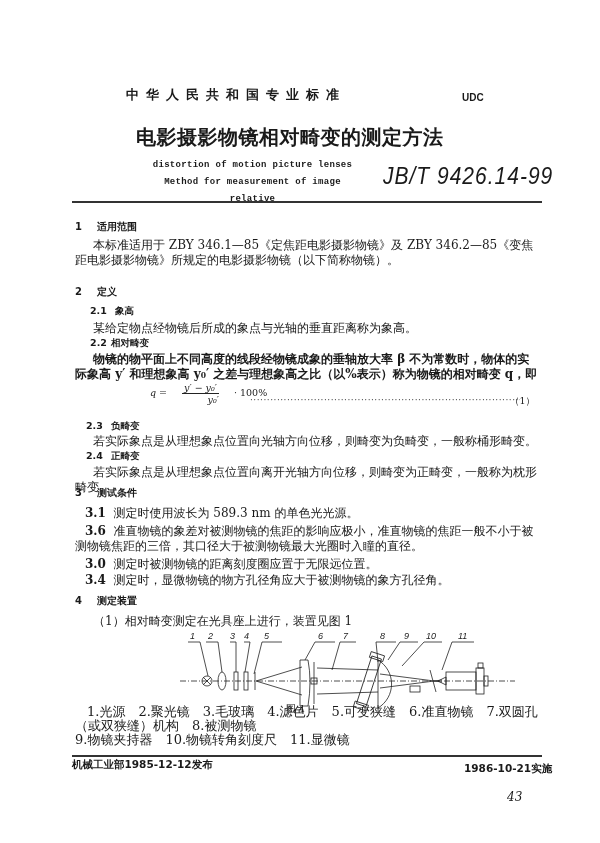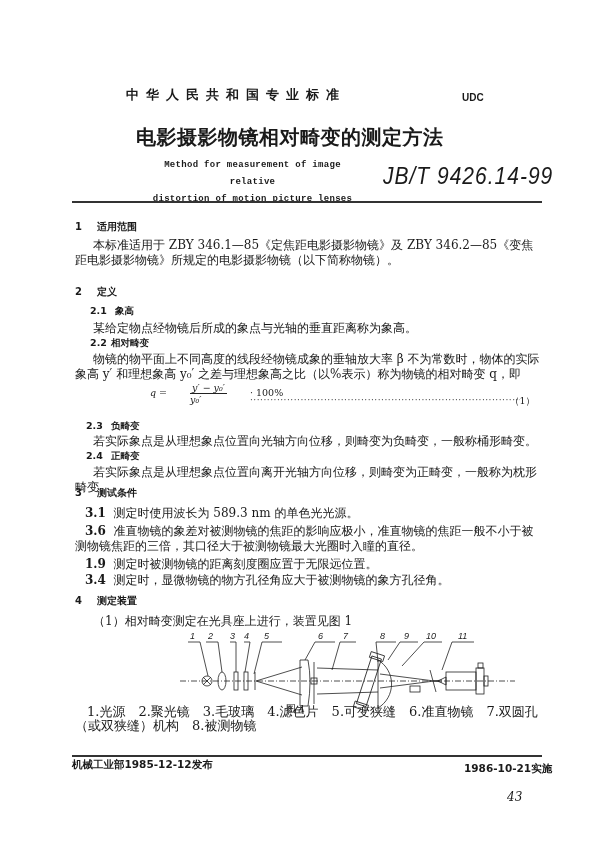--- a/index.html
+++ b/index.html
@@ -14,62 +14,62 @@
               font-family: "Liberation Mono", monospace; line-height: 17px; letter-spacing: 0.3px; }
   .stdno { left: 383px; top: 164px; font-size: 21px; font-family: "Liberation Sans", sans-serif;
            font-style: italic; letter-spacing: 1px; transform: scaleY(1.15); }
   .rule { left: 72px; width: 470px; height: 1.5px; background: #333; }
   .sec { font-size: 10px; font-weight: bold; font-family: "DejaVu Sans", sans-serif; }
   .sec .num { display: inline-block; width: 22px; }
   .sub { font-size: 9.5px; font-weight: bold; font-family: "DejaVu Sans", sans-serif; }
   .sub .num { display: inline-block; width: 25px; }
   .para { left: 75px; width: 465px; font-size: 12px; line-height: 15px; text-indent: 18px; }
   .formula { left: 150px; top: 382px; font-size: 9.5px; }
-  .frac { display: inline-block; vertical-align: middle; text-align: left; margin: 0 20px; }
+  .frac { display: inline-block; vertical-align: middle; text-align: right; margin: 0 12px; }
   .frac .n { display: block; border-bottom: 1px solid #222; padding: 0 2px; font-style: italic; }
   .frac .d { display: block; font-style: italic; }
   .dots { left: 250px; top: 395px; width: 270px; font-size: 9px; letter-spacing: 0.5px; overflow: hidden; white-space: nowrap; color: #444; }
   .eqno { left: 510px; top: 395px; font-size: 9.5px; }
   .caption { left: 75px; width: 470px; font-size: 13px; line-height: 14px; }
   .fig-label { left: 286px; top: 702px; font-size: 10px; }
   .footer-l { left: 72px; top: 758px; font-size: 10.5px; font-weight: bold; font-family: "DejaVu Sans", sans-serif; }
   .footer-r { left: 464px; top: 762px; font-size: 10.5px; font-weight: bold; font-family: "DejaVu Sans", sans-serif; }
   .pageno { left: 507px; top: 790px; font-size: 12px; font-style: italic; text-align: center; }
   svg text { font-family: "Liberation Sans", sans-serif; }
 </style>
 </head>
 <body>
 
 <div class="abs hdr-std">中华人民共和国专业标准</div>
 <div class="abs udc">UDC</div>
 <div class="abs title-cn">电影摄影物镜相对畸变的测定方法</div>
 <div class="abs title-en">
+  <div>distortion of motion picture lenses</div>
   <div>Method for measurement of image relative</div>
-  <div>distortion of motion picture lenses</div>
 </div>
 <div class="abs stdno">JB/T 9426.14-99</div>
 
 <div class="abs rule" style="top:201px;"></div>
 
 <div class="abs sec" style="left:75px; top:220px;">
   <span class="num">1</span><span>适用范围</span>
 </div>
 <div class="abs para" style="top:238px;">本标准适用于 ZBY 346.1—85《定焦距电影摄影物镜》及 ZBY 346.2—85《变焦距电影摄影物镜》所规定的电影摄影物镜（以下简称物镜）。</div>
 
 <div class="abs sec" style="left:75px; top:285px;">
   <span class="num">2</span><span>定义</span>
 </div>
 <div class="abs sub" style="left:90px; top:305px;">
   <span class="num">2.1</span><span>象高</span>
 </div>
 <div class="abs para" style="top:321px;">某给定物点经物镜后所成的象点与光轴的垂直距离称为象高。</div>
 <div class="abs sub" style="left:86px; top:337px;text-align:center;">
   <span class="num">2.2</span><span>相对畸变</span>
 </div>
-<div class="abs para" style="top:352px;">物镜的物平面上不同高度的线段经物镜成象的垂轴放大率 β 不为常数时，物体的实际象高 y′ 和理想象高 y₀′ 之差与理想象高之比（以%表示）称为物镜的相对畸变 q，即</div>
+<div class="abs para" style="top:352px;font-weight:bold;">物镜的物平面上不同高度的线段经物镜成象的垂轴放大率 β 不为常数时，物体的实际象高 y′ 和理想象高 y₀′ 之差与理想象高之比（以%表示）称为物镜的相对畸变 q，即</div>
 
 <div class="abs formula">
   <span style="font-style:italic;">q =</span>
   <span class="frac">
     <span class="n">y′ − y₀′</span>
     <span class="d">y₀′</span>
   </span>
   <span>· 100%</span>
 </div>
 <div class="abs dots">··································································································</div>
@@ -87,21 +87,21 @@
 <div class="abs sec" style="left:75px; top:486px;">
   <span class="num">3</span><span>测试条件</span>
 </div>
 <div class="abs para" style="top:506px; text-indent:10px;">
   <b>3.1</b>&nbsp;&nbsp;<span>测定时使用波长为 589.3 nm 的单色光光源。</span>
 </div>
 <div class="abs para" style="top:524px; text-indent:10px;">
   <b>3.6</b>&nbsp;&nbsp;<span>准直物镜的象差对被测物镜的焦距的影响应极小，准直物镜的焦距一般不小于被测物镜焦距的三倍，其口径大于被测物镜最大光圈时入瞳的直径。</span>
 </div>
 <div class="abs para" style="top:557px; text-indent:10px;">
-  <b>1.9</b>&nbsp;&nbsp;<span>测定时被测物镜的距离刻度圈应置于无限远位置。</span>
+  <b>3.0</b>&nbsp;&nbsp;<span>测定时被测物镜的距离刻度圈应置于无限远位置。</span>
 </div>
 <div class="abs para" style="top:573px; text-indent:10px;">
   <b>3.4</b>&nbsp;&nbsp;<span>测定时，显微物镜的物方孔径角应大于被测物镜的象方孔径角。</span>
 </div>
 
 <div class="abs sec" style="left:75px; top:594px;">
   <span class="num">4</span><span>测定装置</span>
 </div>
 <div class="abs para" style="top:614px;">（1）相对畸变测定在光具座上进行，装置见图 1</div>
 
@@ -185,19 +185,20 @@
     <text x="163" y="9">7</text>
     <text x="200" y="9">8</text>
     <text x="224" y="9">9</text>
     <text x="246" y="9">10</text>
     <text x="278" y="9">11</text>
   </g>
 </svg>
 
 <div class="abs caption" style="top:705px;">
   <div style="text-indent:12px;">1.光源　2.聚光镜　3.毛玻璃　4.滤色片　5.可变狭缝　6.准直物镜　7.双圆孔（或双狭缝）机构　8.被测物镜</div>
+  <div>9.物镜夹持器　10.物镜转角刻度尺　11.显微镜</div>
 </div>
 <div class="abs fig-label">图 1</div>
 
 <div class="abs rule" style="top:755px;"></div>
 <div class="abs footer-l">机械工业部1985-12-12发布</div>
 <div class="abs footer-r">1986-10-21实施</div>
 <div class="abs pageno">43</div>
 
 </body></html>

